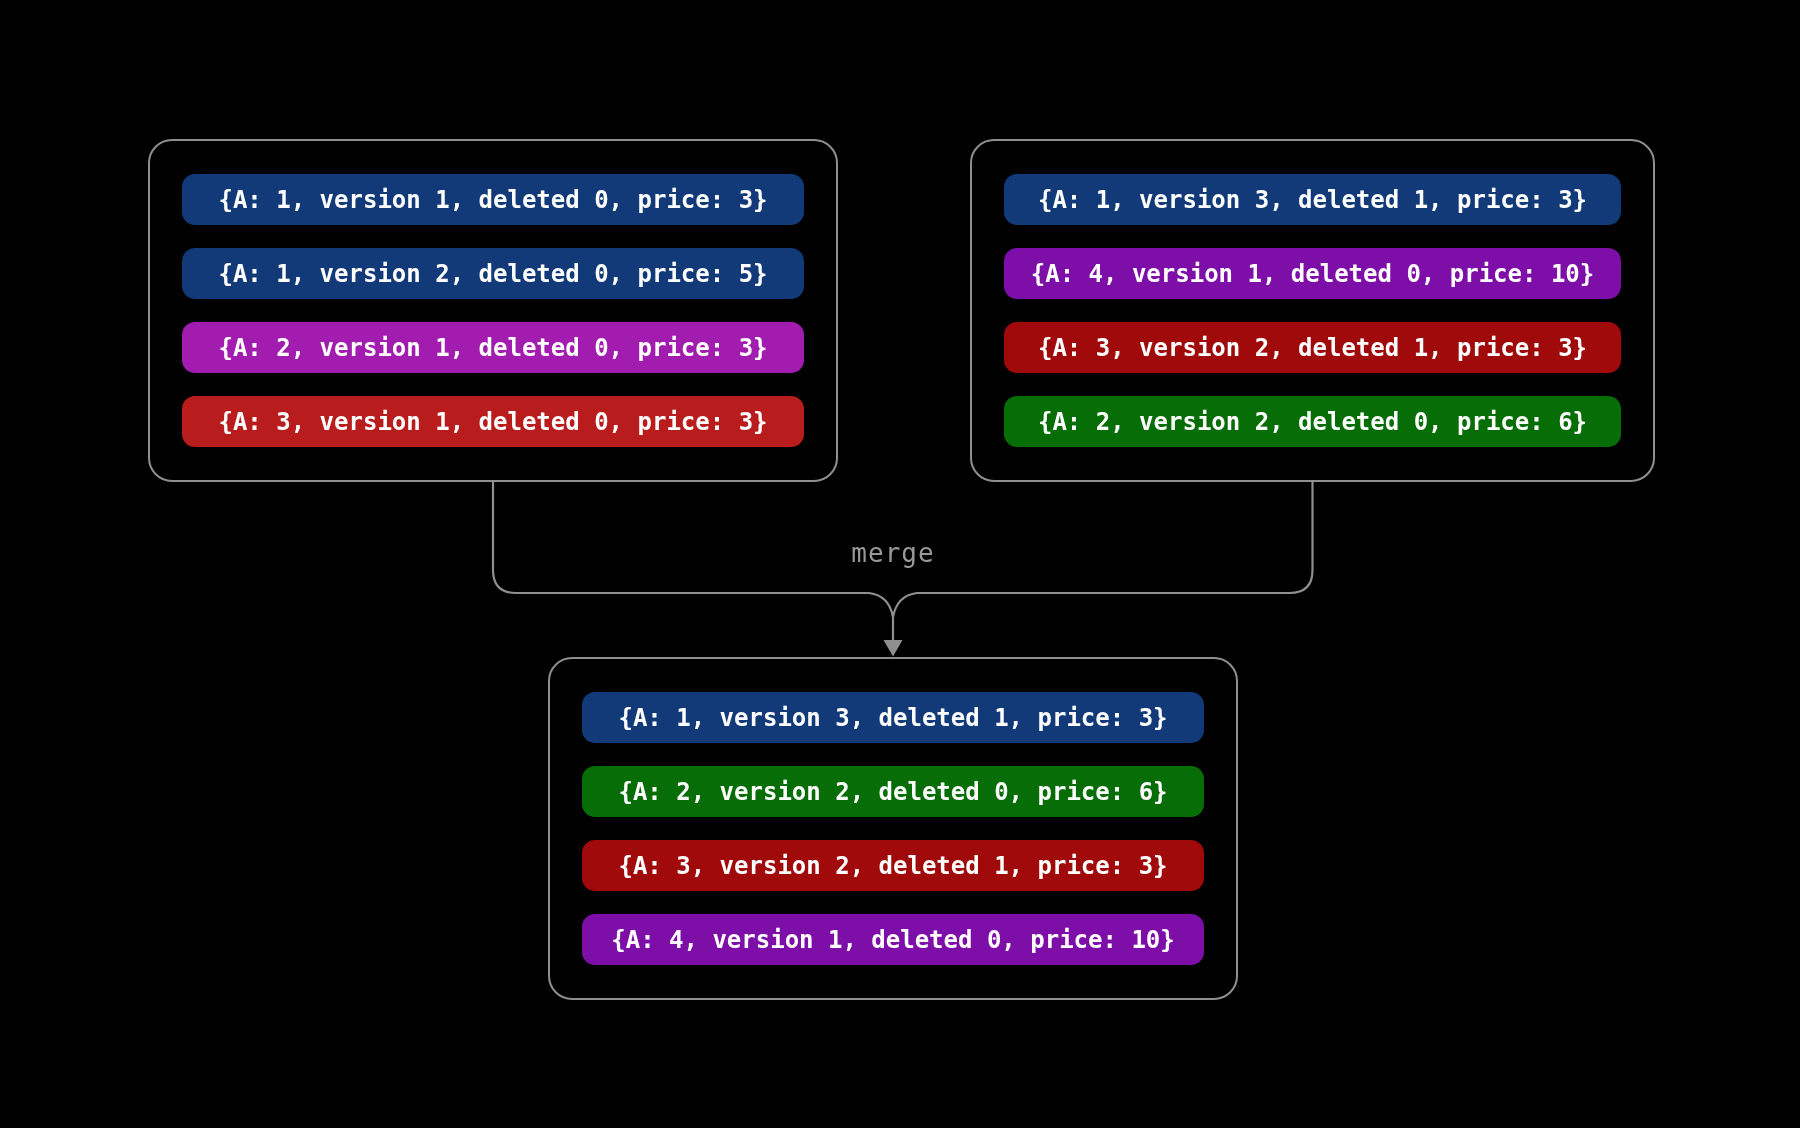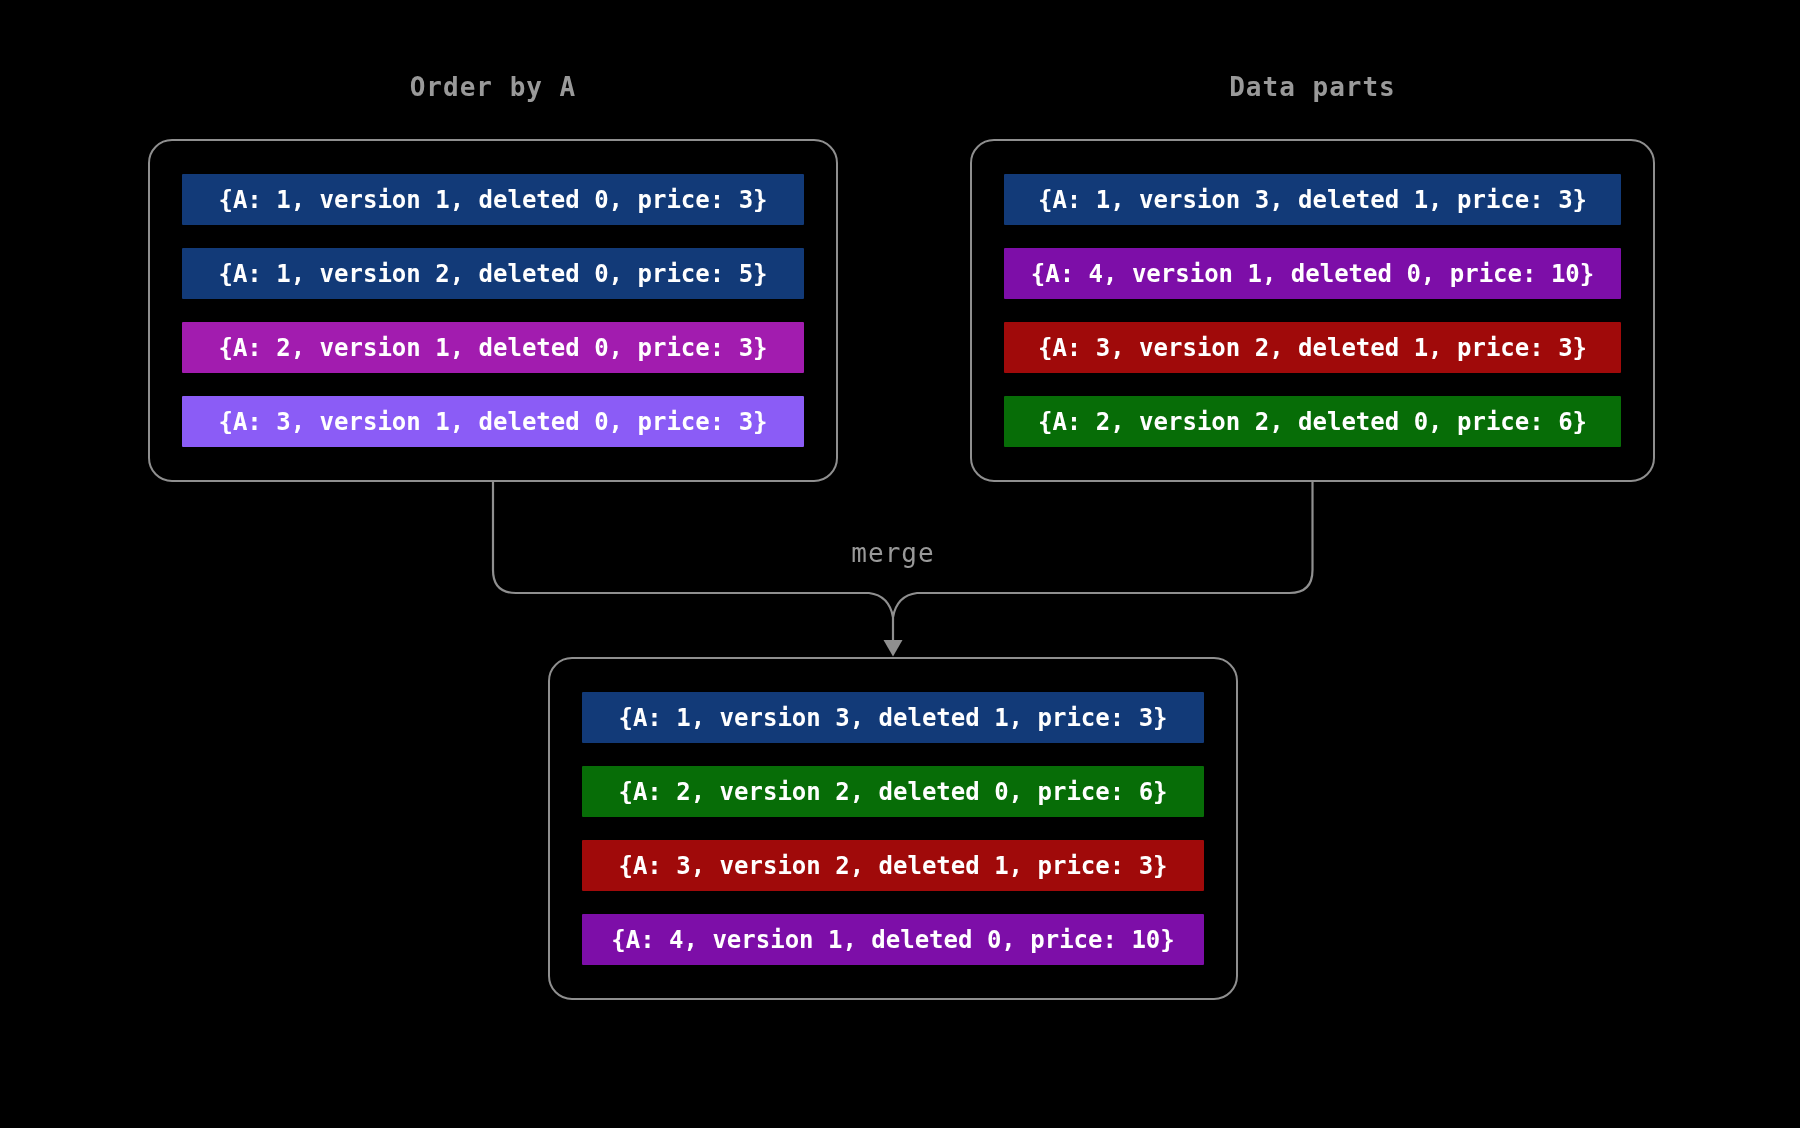--- a/index.html
+++ b/index.html
@@ -36,21 +36,21 @@
     justify-content: center;
     gap: 23px;
     padding: 0 32px;
   }
   #box-order  { left: 148px; top: 139px; width: 690px; height: 343px; }
   #box-parts  { left: 970px; top: 139px; width: 685px; height: 343px; }
   #box-merged { left: 548px; top: 657px; width: 690px; height: 343px; }
   .data-row {
     height: 51px;
     flex: 0 0 51px;
-    border-radius: 1px;
+    border-radius: 13px;
     display: flex;
     align-items: center;
     justify-content: center;
     color: #ffffff;
     font-size: 24px;
     font-weight: 600;
     white-space: pre;
   }
   .merge-label {
     position: absolute;
@@ -74,29 +74,27 @@
     stroke: #8f8f8f;
     stroke-width: 2.2;
   }
   .arrow-head { fill: #8f8f8f; stroke: none; }
 </style>
 </head>
 <body>
 
 <div class="canvas">
 
-  <div class="box-title" id="title-order">Order by A</div>
 
-  <div class="box-title" id="title-parts">Data parts</div>
 
   <div class="group-box" id="box-order">
     <div class="data-row" style="background-color: rgb(18, 58, 120);">{A: 1, version 1, deleted 0, price: 3}</div>
     <div class="data-row" style="background-color: rgb(18, 58, 120);">{A: 1, version 2, deleted 0, price: 5}</div>
     <div class="data-row" style="background-color: #a21caf;">{A: 2, version 1, deleted 0, price: 3}</div>
-    <div class="data-row" style="background-color: #8b5cf6;">{A: 3, version 1, deleted 0, price: 3}</div>
+    <div class="data-row" style="background-color: #b91c1c;">{A: 3, version 1, deleted 0, price: 3}</div>
   </div>
 
   <div class="group-box" id="box-parts">
     <div class="data-row" style="background-color: rgb(18, 58, 120);">{A: 1, version 3, deleted 1, price: 3}</div>
     <div class="data-row" style="background-color: rgb(125, 14, 168);">{A: 4, version 1, deleted 0, price: 10}</div>
     <div class="data-row" style="background-color: rgb(160, 10, 10);">{A: 3, version 2, deleted 1, price: 3}</div>
     <div class="data-row" style="background-color: rgb(7, 109, 7);">{A: 2, version 2, deleted 0, price: 6}</div>
   </div>
 
   <div class="merge-label">merge</div>

